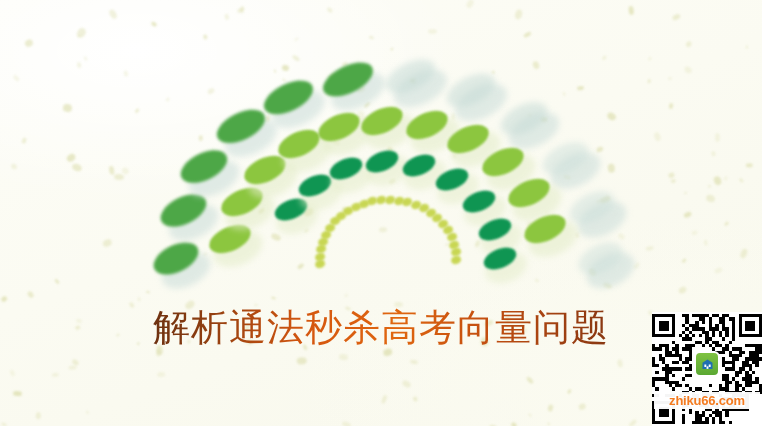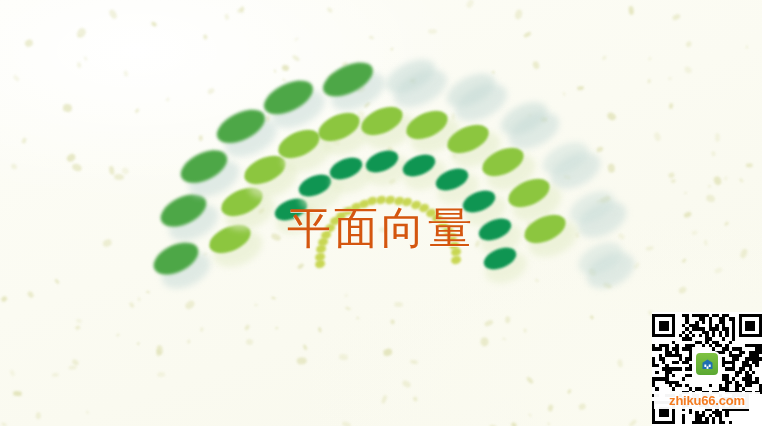--- a/index.html
+++ b/index.html
@@ -444,22 +444,22 @@
       <span class="ell tiny" style="left:425.8px;top:208.8px;width:10.0px;height:7.5px;transform:rotate(-20deg);opacity:.9"></span>
       <span class="ell tiny" style="left:432.3px;top:214.0px;width:10.0px;height:7.5px;transform:rotate(-20deg);opacity:.9"></span>
       <span class="ell tiny" style="left:438.0px;top:219.9px;width:10.0px;height:7.5px;transform:rotate(-20deg);opacity:.9"></span>
       <span class="ell tiny" style="left:442.8px;top:226.3px;width:10.0px;height:7.5px;transform:rotate(-20deg);opacity:.9"></span>
       <span class="ell tiny" style="left:446.5px;top:233.3px;width:10.0px;height:7.5px;transform:rotate(-20deg);opacity:.9"></span>
       <span class="ell tiny" style="left:449.1px;top:240.6px;width:10.0px;height:7.5px;transform:rotate(-20deg);opacity:.9"></span>
       <span class="ell tiny" style="left:450.6px;top:248.1px;width:10.0px;height:7.5px;transform:rotate(-20deg);opacity:.9"></span>
       <span class="ell tiny" style="left:451.0px;top:255.8px;width:10.0px;height:7.5px;transform:rotate(-20deg);opacity:.9"></span>
     </div>
 
-  <div class="title-main">平面向量</div>
-
+
+  <div class="title-sub">解析通法秒杀高考向量问题</div>
 
   <div class="qr-wrap">
     <div class="qr-canvas">
       <svg viewBox="0 0 33 33" shape-rendering="crispEdges" aria-hidden="true">
         <rect width="33" height="33" fill="#ffffff"></rect>
         <g fill="#000000" id="qr-cells">
             <rect x="0" y="0" width="1" height="1"></rect>
             <rect x="1" y="0" width="1" height="1"></rect>
             <rect x="2" y="0" width="1" height="1"></rect>
             <rect x="3" y="0" width="1" height="1"></rect>

